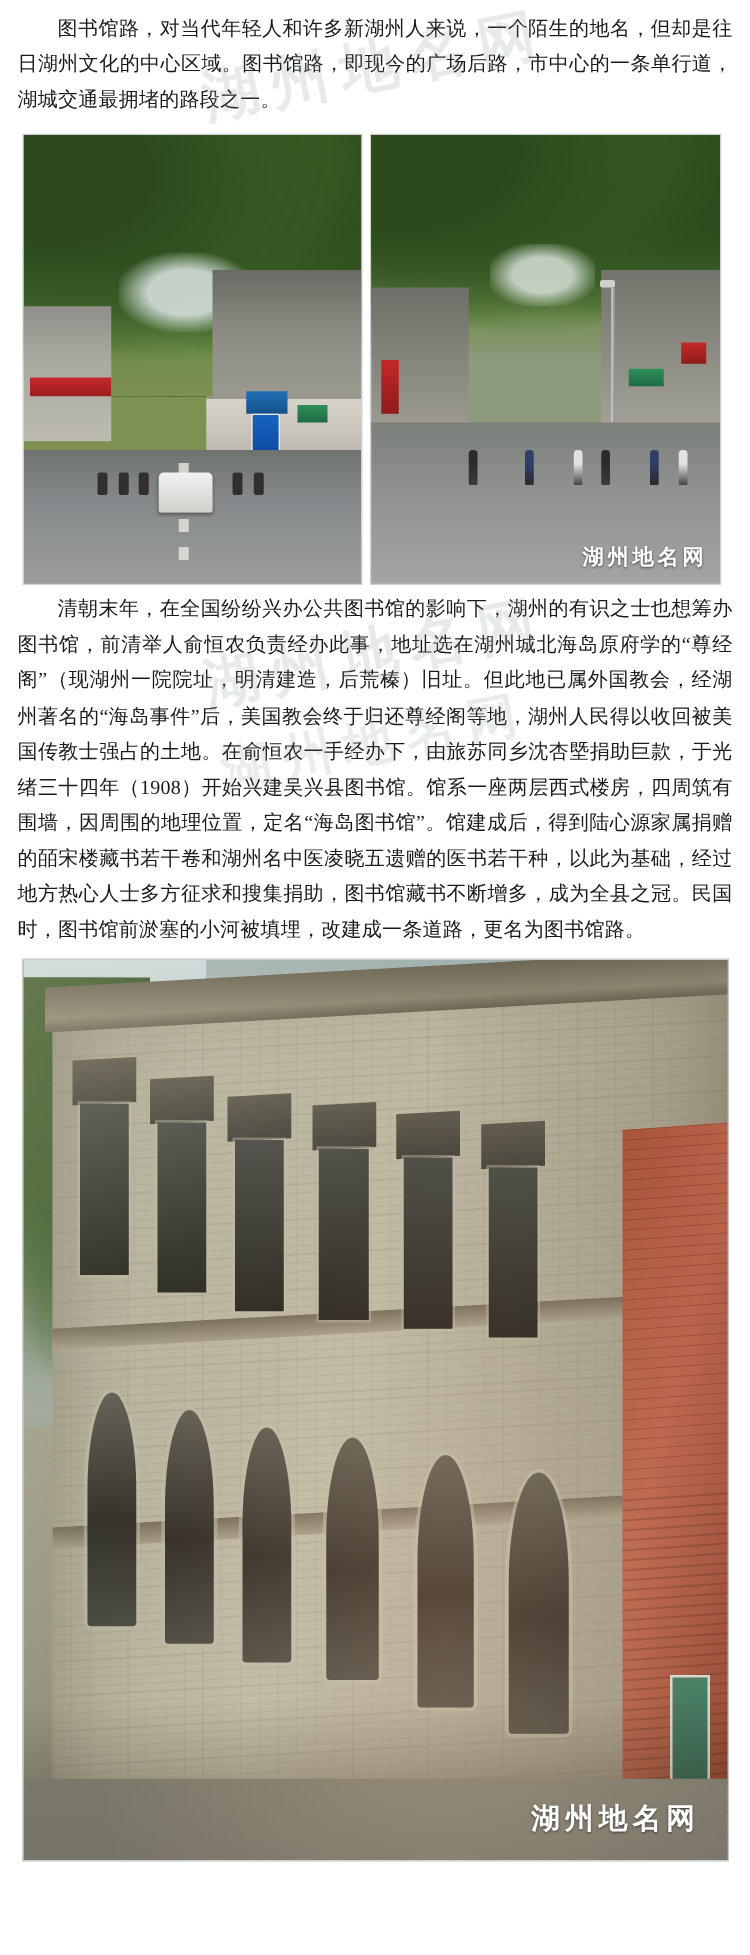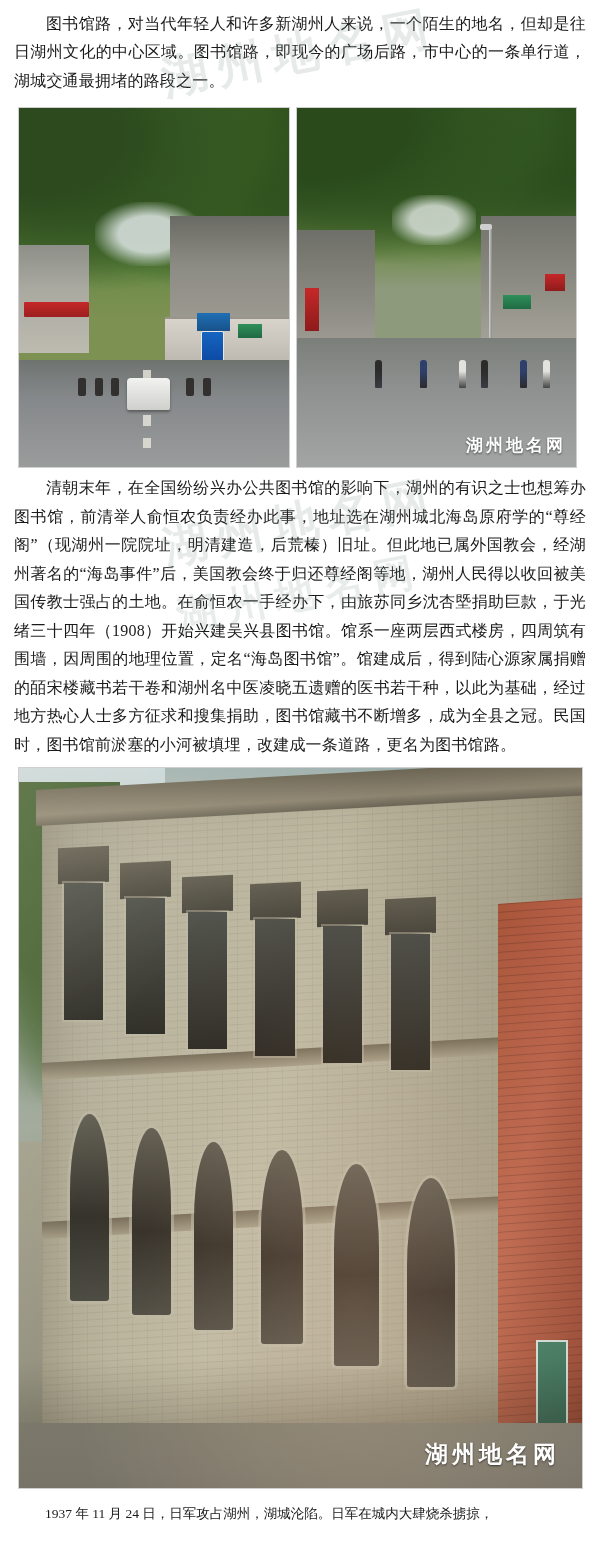--- a/index.html
+++ b/index.html
@@ -410,15 +410,14 @@
     <div class="arch" style="left:69%; top:57%; width:8.5%;height:29%;"></div>
 
     <div class="redbrick"></div>
     <div class="green-door"></div>
     <div class="ground3"></div>
     <div class="shadow3"></div>
     <div class="haze"></div>
     <div class="wm wm-fig3">湖州地名网</div>
   </div>
 
-  <p class="footer-line">1937 年 11 月 24 日，日军攻占湖州，湖城沦陷。日军在城内大肆烧杀掳掠，</p>
 
 </div>
 
 </body></html>

